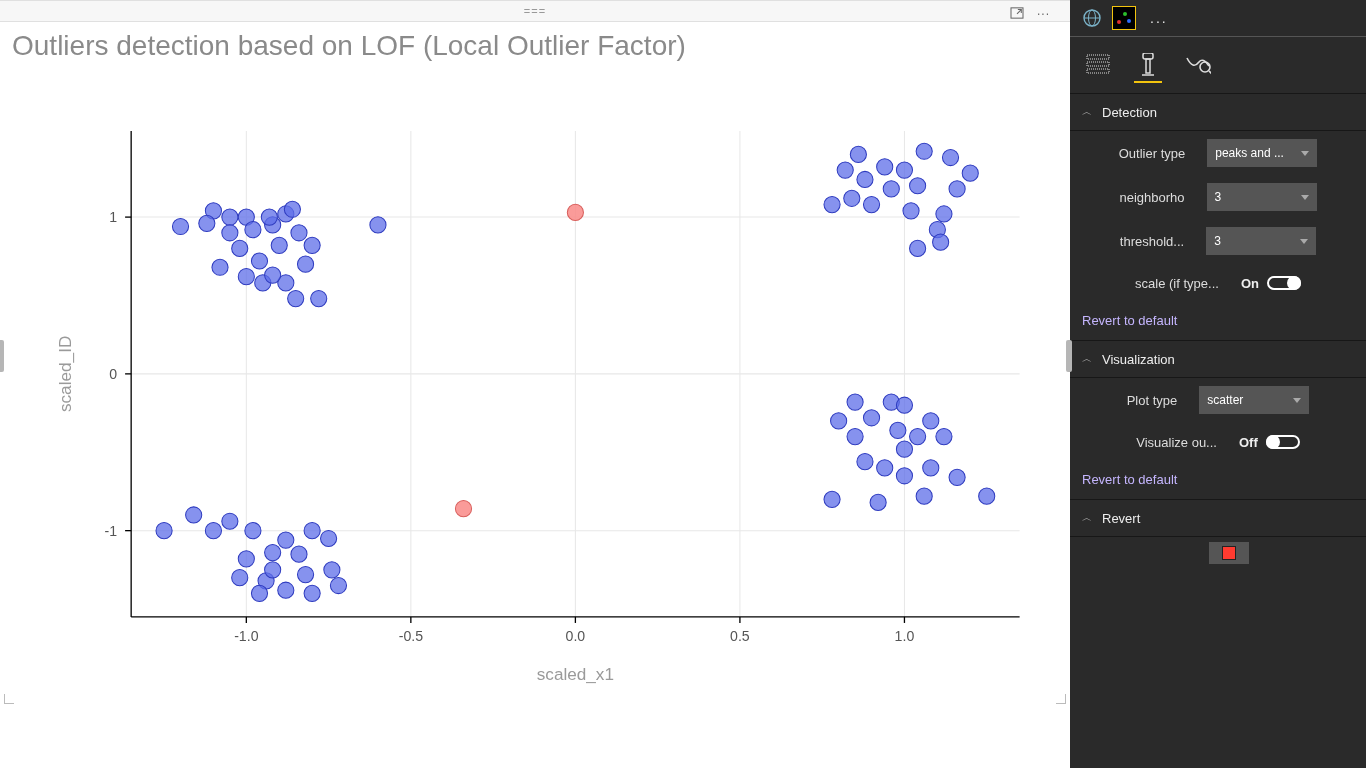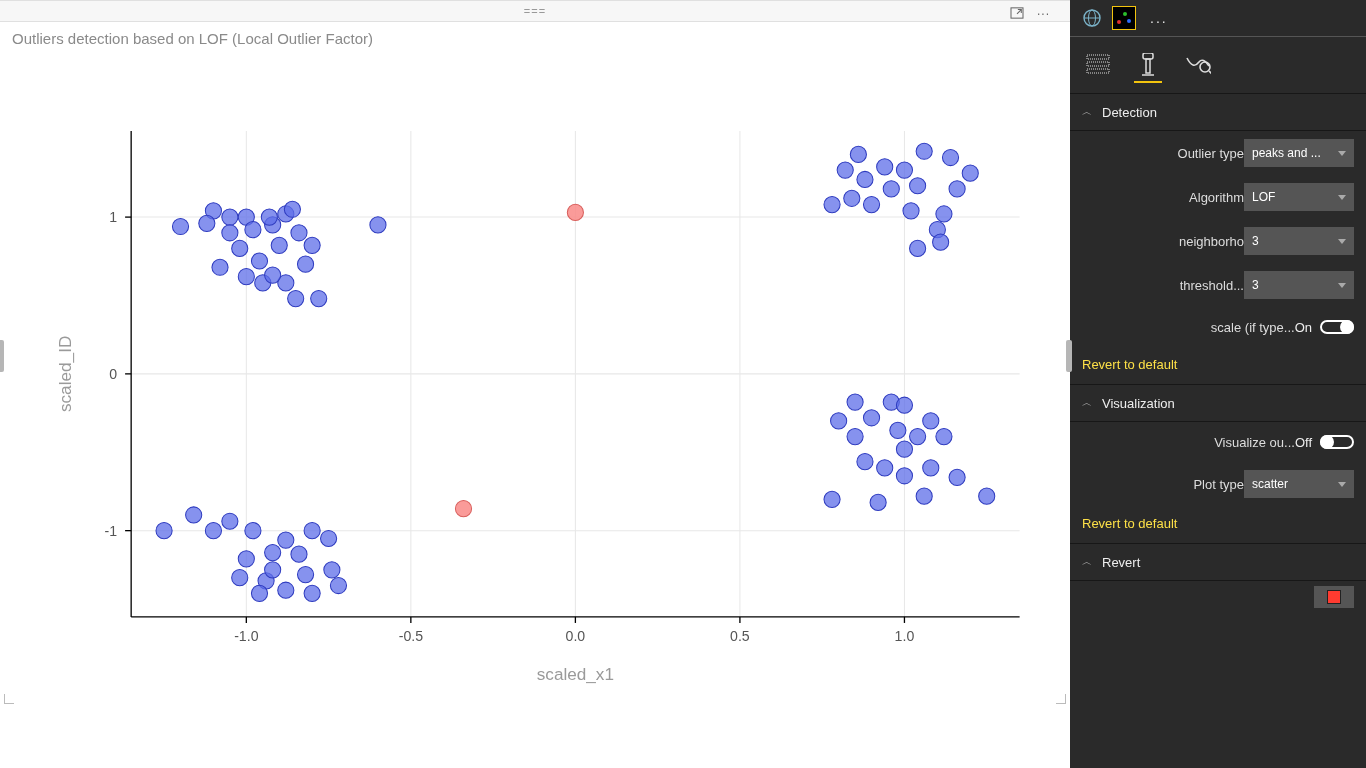--- a/index.html
+++ b/index.html
@@ -30,21 +30,21 @@
 .header-actions {
   position: absolute;
   right: 20px;
   display: flex;
   gap: 14px;
   align-items: center;
 }
 .header-icon { width: 14px; height: 12px; display: inline-block; cursor: pointer; }
 .header-dots { font-size: 12px; color: #666; cursor: pointer; letter-spacing: 1px; }
 .chart-title {
-  font-size: 15px;
+  font-size: 28px;
   color: #8a8a8a;
   padding: 8px 12px 4px;
   font-weight: 400;
 }
 .plot-area {
   position: absolute;
   top: 60px;
   left: 10px;
   right: 10px;
   bottom: 60px;
@@ -123,23 +123,24 @@
   padding: 0 12px;
   cursor: pointer;
   border-top: 1px solid #171717;
   border-bottom: 1px solid #171717;
 }
 .section-caret { font-size: 10px; margin-right: 10px; color: #ccc; }
 .section-title { color: #eee; }
 .prop-row {
   display: flex;
   align-items: center;
-  justify-content: flex-end;
+  justify-content: center;
   padding: 8px 12px;
   min-height: 40px;
+  gap: 22px;
 }
 .prop-label {
   color: #ddd;
   font-size: 13px;
   max-width: 120px;
   overflow: hidden;
   text-overflow: ellipsis;
   white-space: nowrap;
 }
 .prop-select {
@@ -161,40 +162,40 @@
   border-right: 4px solid transparent;
   border-top: 5px solid #aaa;
 }
 .sel-text { overflow: hidden; text-overflow: ellipsis; white-space: nowrap; flex:1; }
 .toggle {
   display: flex;
   align-items: center;
   gap: 8px;
   cursor: pointer;
 }
-.toggle-label { color: #eee; font-size: 13px; }
+.toggle-label { color: #eee; font-size: 13px; font-weight: bold; }
 .toggle-track {
   width: 34px;
   height: 14px;
   border: 2px solid #fff;
   border-radius: 10px;
   position: relative;
 }
 .toggle-knob {
   width: 14px;
   height: 14px;
   background: #fff;
   border-radius: 50%;
   position: absolute;
   top: -2px;
 }
 .toggle.on .toggle-knob { right: -2px; }
 .toggle.off .toggle-knob { left: -2px; }
 .revert-link {
-  color: #fde047;
+  color: #c4b5fd;
   padding: 10px 12px 12px;
   font-size: 13px;
   cursor: pointer;
 }
 .color-swatch-btn {
   width: 40px;
   height: 22px;
   background: #555;
   display: flex;
   align-items: center;
@@ -401,27 +402,20 @@
   </div>
 
   <div class="prop-row">
     <span class="prop-label">Outlier type</span>
     <div class="prop-select">
       <span class="sel-text">peaks and ...</span>
       <span class="sel-caret"></span>
     </div>
   </div>
 
-  <div class="prop-row">
-    <span class="prop-label">Algorithm</span>
-    <div class="prop-select">
-      <span class="sel-text">LOF</span>
-      <span class="sel-caret"></span>
-    </div>
-  </div>
 
   <div class="prop-row">
     <span class="prop-label">neighborho</span>
     <div class="prop-select">
       <span class="sel-text">3</span>
       <span class="sel-caret"></span>
     </div>
   </div>
 
   <div class="prop-row">
@@ -443,37 +437,37 @@
   </div>
 
   <div class="revert-link">Revert to default</div>
 
   <div class="section-header">
     <span class="section-caret">︿</span>
     <span class="section-title">Visualization</span>
   </div>
 
   <div class="prop-row">
+    <span class="prop-label">Plot type</span>
+    <div class="prop-select">
+      <span class="sel-text">scatter</span>
+      <span class="sel-caret"></span>
+    </div>
+  </div>
+
+  <div class="prop-row">
     <span class="prop-label">Visualize ou...</span>
     <div class="toggle off">
       <span class="toggle-label">Off</span>
       <span class="toggle-track">
           <span class="toggle-knob"></span>
         </span>
     </div>
   </div>
 
-  <div class="prop-row">
-    <span class="prop-label">Plot type</span>
-    <div class="prop-select">
-      <span class="sel-text">scatter</span>
-      <span class="sel-caret"></span>
-    </div>
-  </div>
-
   <div class="revert-link">Revert to default</div>
 
   <div class="section-header">
     <span class="section-caret">︿</span>
     <span class="section-title">Revert</span>
   </div>
 
 
   <div class="prop-row" style="padding-top:0">
     <span></span>

